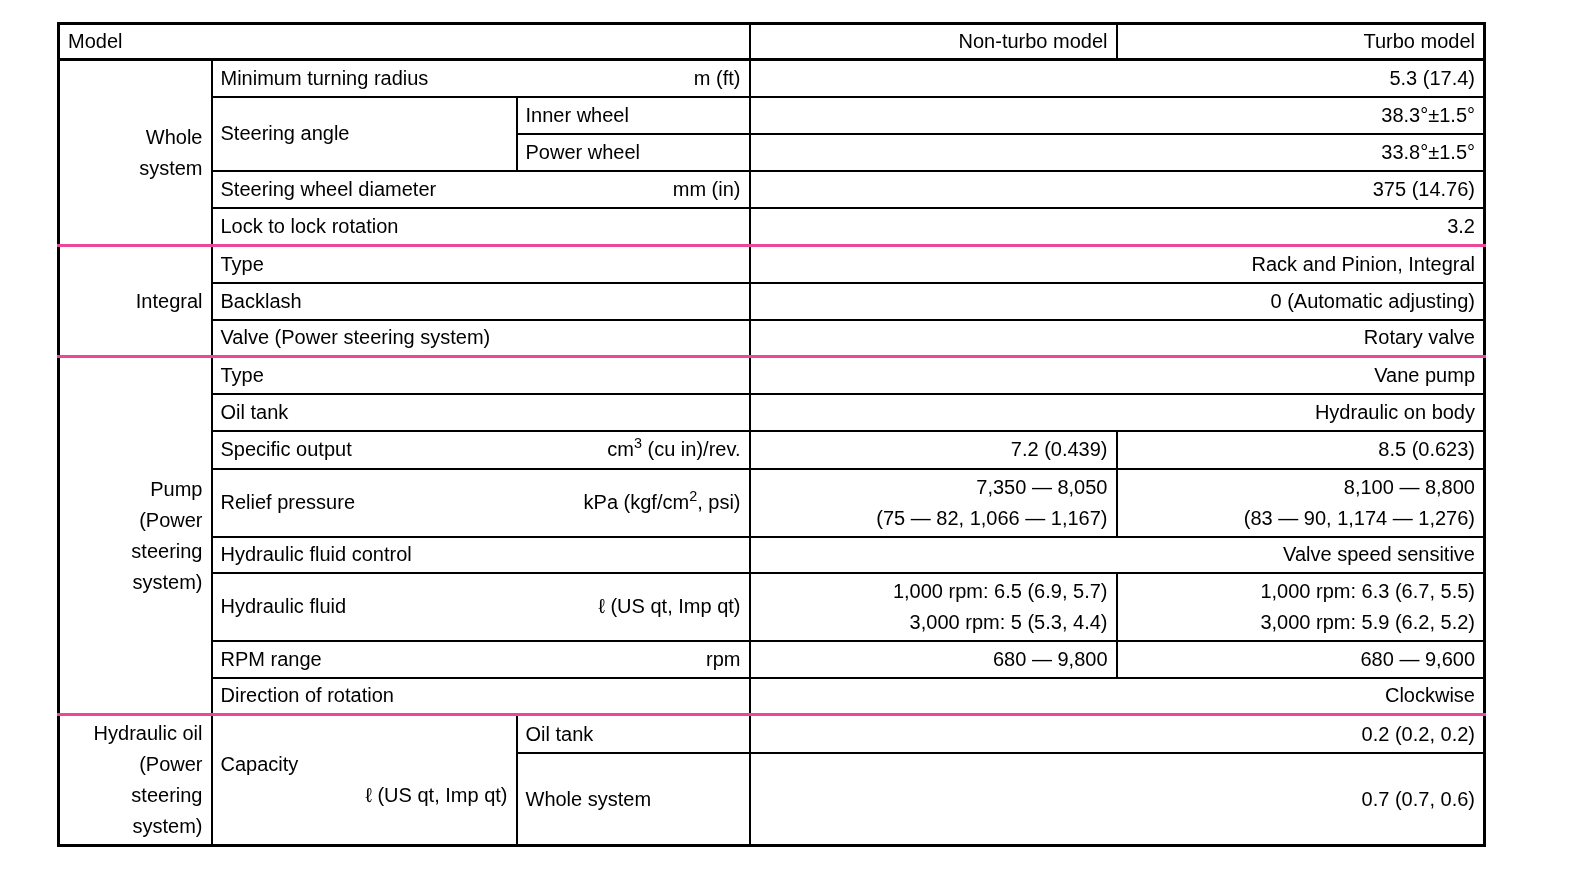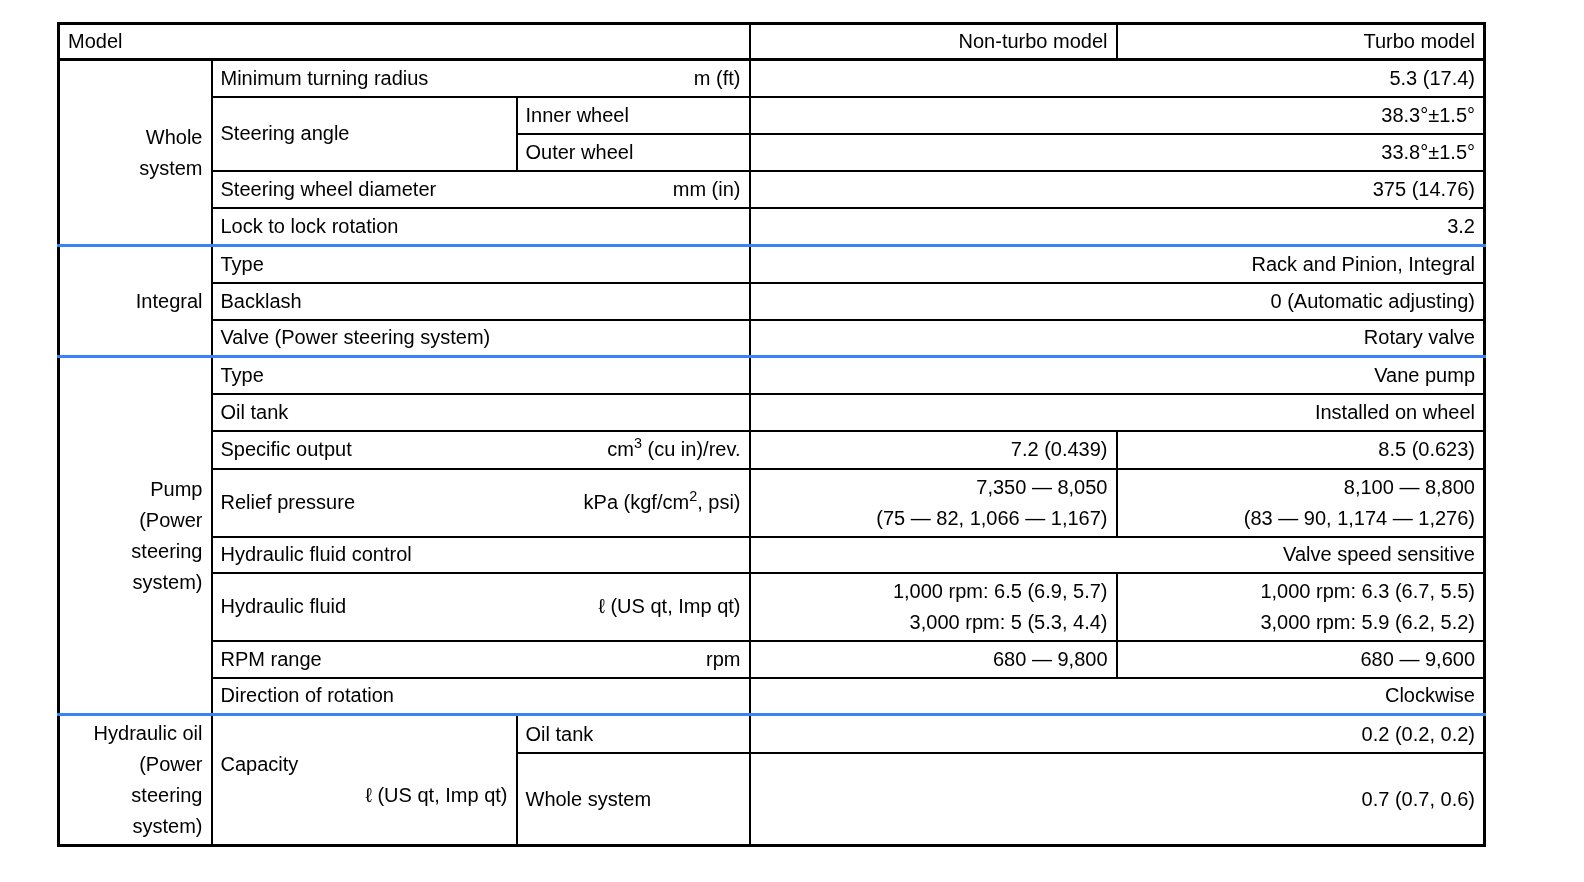--- a/index.html
+++ b/index.html
@@ -41,21 +41,21 @@
   }
   .multiline { white-space: pre-line; line-height: 1.55; }
   .labelunit {
     display: flex;
     justify-content: space-between;
     align-items: baseline;
     gap: 16px;
   }
   .labelunit .unit { text-align: center; white-space: nowrap; }
   sup { font-size: 0.72em; line-height: 0; }
-  tr.thick-top td { border-top: 3px solid #3b82f6; }
+  tr.thick-top td { border-top: 3px solid #ec4899; }
   tr.header td { border-bottom: 3px solid #000; }
   .cap-cell .cap-line1 { text-align: left; }
   .cap-cell .cap-line2 { text-align: right; padding-top: 8px; }
 </style>
 </head>
 <body>
 
 <div class="page">
   <table class="spec">
     <colgroup>
@@ -100,21 +100,21 @@
       </td>
       <td class="label">
         <span>Inner wheel</span>
       </td>
       <td class="value" colspan="2">
         <span>38.3°±1.5°</span>
       </td>
     </tr>
     <tr style="height:37px">
       <td class="label">
-        <span>Outer wheel</span>
+        <span>Power wheel</span>
       </td>
       <td class="value" colspan="2">
         <span>33.8°±1.5°</span>
       </td>
     </tr>
     <tr style="height:37px">
       <td class="label" colspan="2">
         <div class="labelunit">
           <span>Steering wheel diameter</span>
           <span class="unit">mm (in)</span>
@@ -173,21 +173,21 @@
       </td>
       <td class="value" colspan="2">
         <span>Vane pump</span>
       </td>
     </tr>
     <tr style="height:37px">
       <td class="label" colspan="2">
         <span>Oil tank</span>
       </td>
       <td class="value" colspan="2">
-        <span>Installed on wheel</span>
+        <span>Hydraulic on body</span>
       </td>
     </tr>
     <tr style="height:38px">
       <td class="label" colspan="2">
         <div class="labelunit">
           <span>Specific output</span>
           <span class="unit"><span>cm</span><sup>3</sup><span> (cu in)/rev.</span></span>
         </div>
       </td>
       <td class="value">

